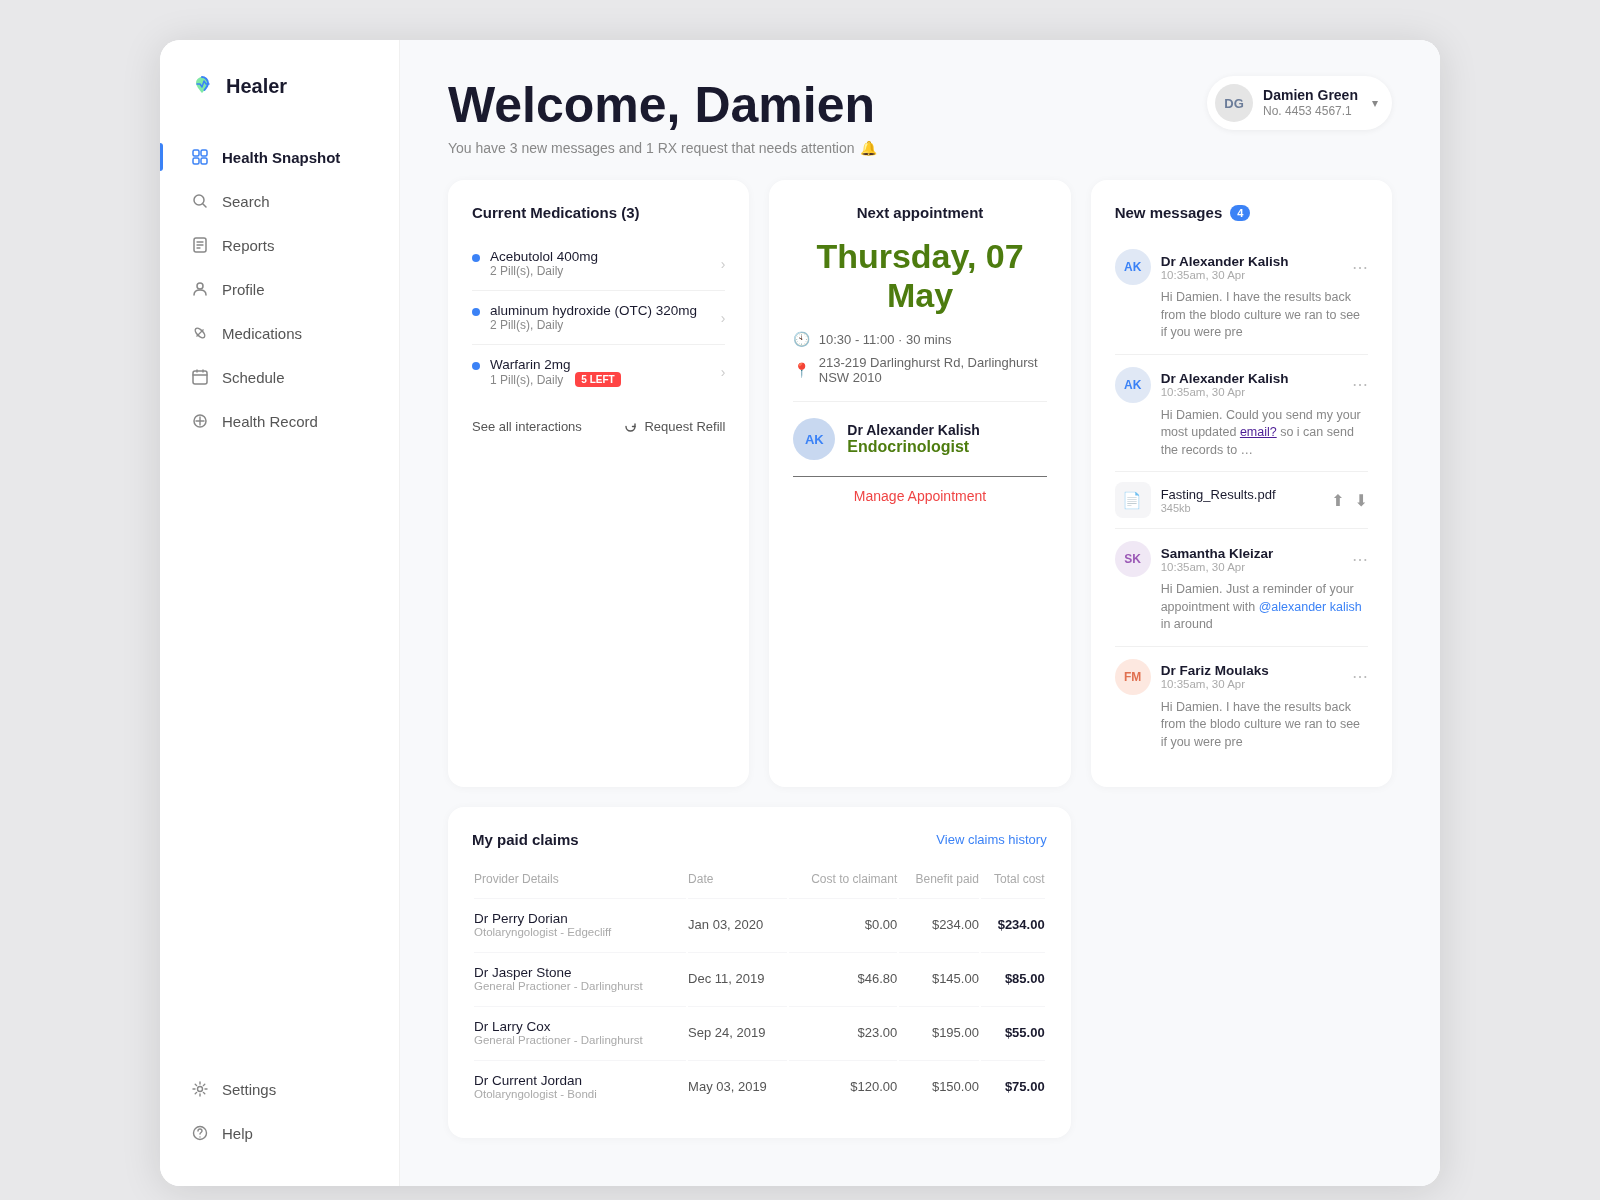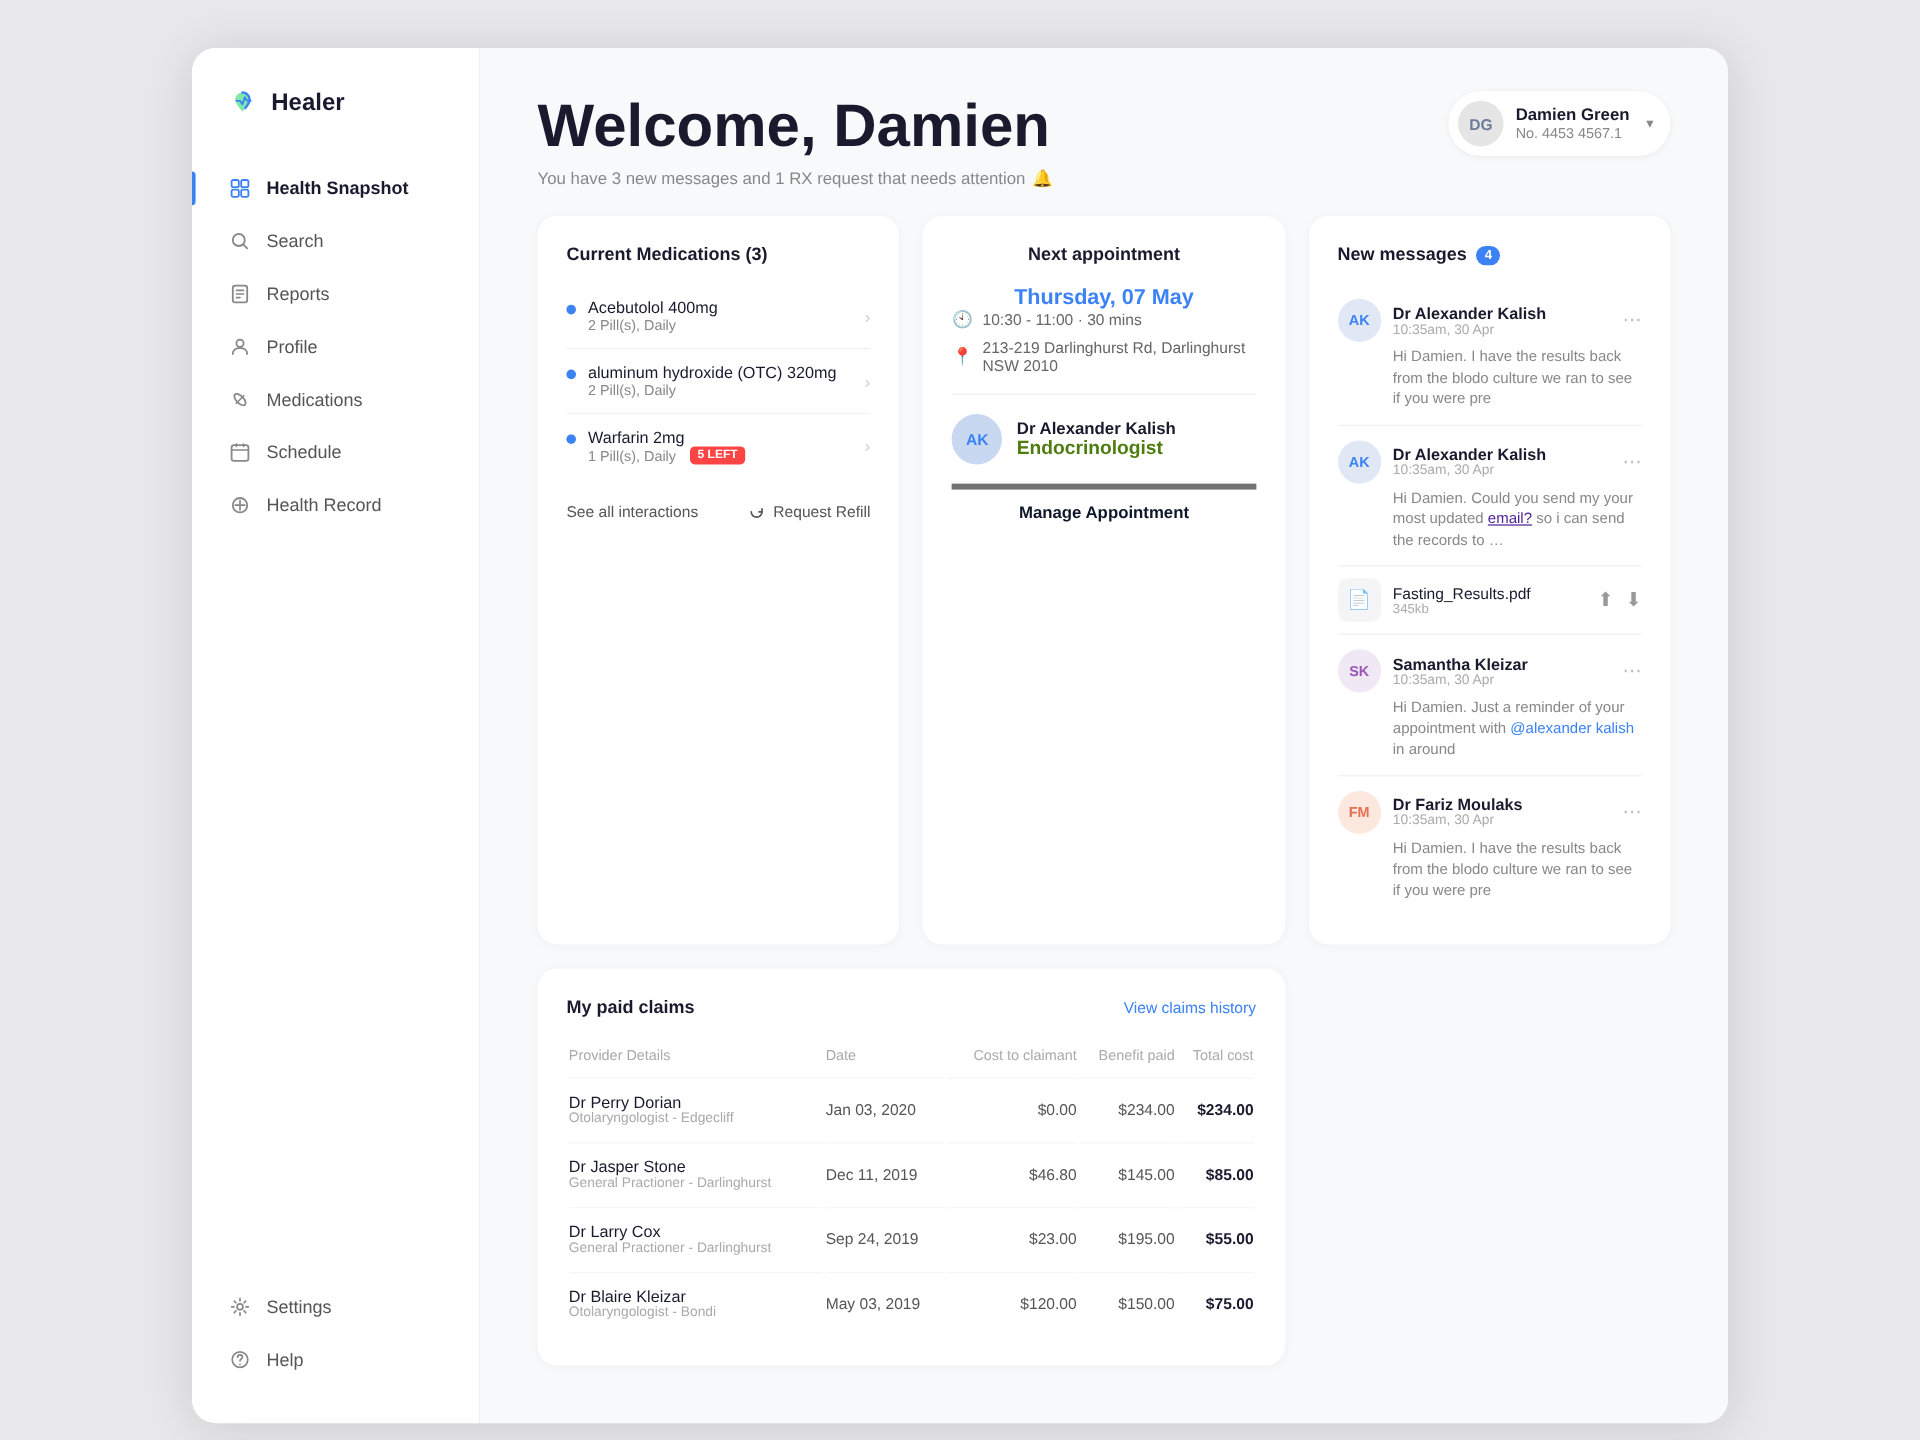--- a/index.html
+++ b/index.html
@@ -217,23 +217,24 @@
       gap: 6px;
       font-size: 13px;
       color: #555;
       cursor: pointer;
     }
     
     .appt-card {
       text-align: center;
     }
     .appt-date {
-      font-size: 18px;
+      font-size: 34px;
       font-weight: 700;
-      color: #3b82f6;
+      color: #4d7c0f;
+      margin-bottom: 16px;
     }
     .appt-detail {
       display: flex;
       align-items: center;
       gap: 8px;
       font-size: 13px;
       color: #666;
       margin-bottom: 8px;
       text-align: left;
     }
@@ -258,25 +259,25 @@
       flex-shrink: 0;
     }
     .doc-name { font-size: 14px; font-weight: 600; color: #1a1a2e; }
     .doc-specialty { font-size: 16px; color: #4d7c0f; font-weight: bold; }
     .manage-btn {
       width: 100%;
       margin-top: 16px;
       padding: 11px;
       border: none;
       background: transparent;
-      color: #0f172a;
+      color: #ef4444;
       font-size: 14px;
-      font-weight: 700;
+      font-weight: 400;
       cursor: pointer;
-      border-top: 5px solid #737373;
+      border-top: 1px solid #737373;
     }
     
     .msg-header {
       display: flex;
       align-items: center;
       gap: 8px;
       margin-bottom: 16px;
     }
     .msg-badge {
       background: #3b82f6;
@@ -703,21 +704,21 @@
                 <div class="provider-name">Dr Larry Cox</div>
                 <div class="provider-spec">General Practioner - Darlinghurst</div>
               </td>
               <td>Sep 24, 2019</td>
               <td class="right">$23.00</td>
               <td class="right">$195.00</td>
               <td class="right bold">$55.00</td>
             </tr>
             <tr class="table-row">
               <td>
-                <div class="provider-name">Dr Blaire Kleizar</div>
+                <div class="provider-name">Dr Current Jordan</div>
                 <div class="provider-spec">Otolaryngologist - Bondi</div>
               </td>
               <td>May 03, 2019</td>
               <td class="right">$120.00</td>
               <td class="right">$150.00</td>
               <td class="right bold">$75.00</td>
             </tr>
           </tbody>
         </table>
       </div>

